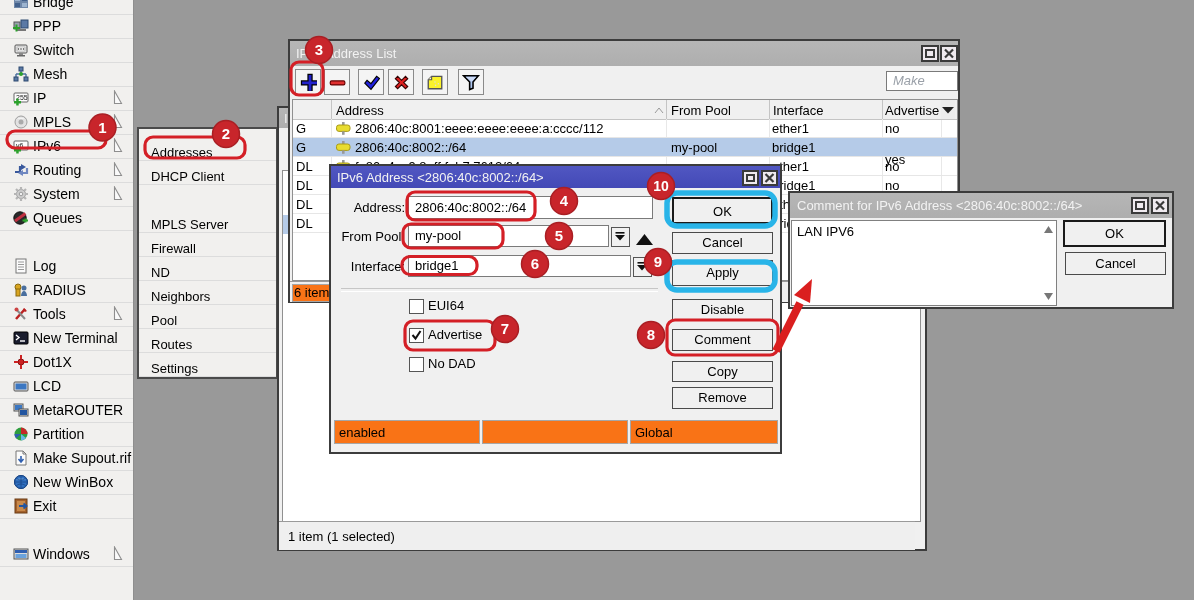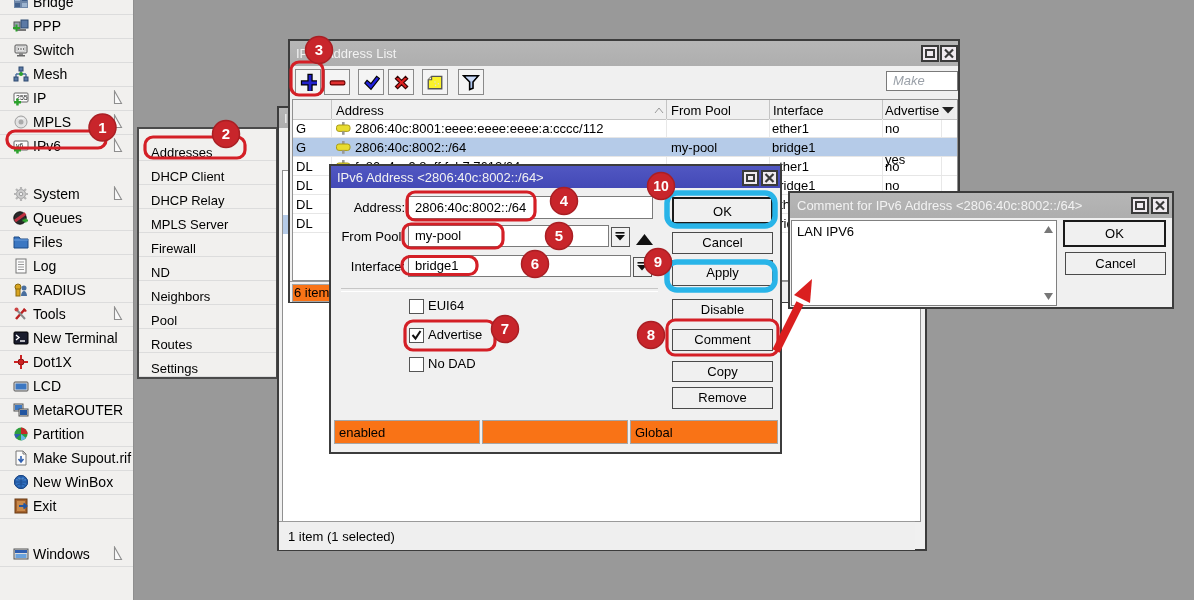--- a/index.html
+++ b/index.html
@@ -92,20 +92,32 @@
         <rect x="1" y="3" width="14" height="9" rx="1" fill="#fdfdfd" stroke="#666"></rect>
         <text x="3" y="10" font-size="7" font-family="Liberation Sans" fill="#222">v6</text>
         <rect x="1" y="11" width="7" height="2.5" fill="#2da12d"></rect>
         <rect x="3.2" y="8.5" width="2.5" height="7" fill="#2da12d"></rect>
       </svg>
       <span>IPv6</span>
       <svg style="left:113px;top:4px;position:absolute" width="10" height="16">
         <polygon points="1.5,1 8.5,13.5 1.5,13.5" fill="#fafafa" stroke="#8e8e8e" stroke-width="1.1"></polygon>
       </svg>
     </div>
+<div class="mi" style="top:158px">
+      <svg width="16" height="16">
+        <path d="M2 10h5V5h3" stroke="#39589c" stroke-width="2.2" fill="none"></path>
+        <path d="M8 2l5 3-5 3z" fill="#39589c"></path>
+        <path d="M14 6v5h-5" stroke="#6f87c0" stroke-width="2.2" fill="none"></path>
+        <path d="M10 8l-5 3 5 3z" fill="#6f87c0"></path>
+      </svg>
+      <span>Routing</span>
+      <svg style="left:113px;top:4px;position:absolute" width="10" height="16">
+        <polygon points="1.5,1 8.5,13.5 1.5,13.5" fill="#fafafa" stroke="#8e8e8e" stroke-width="1.1"></polygon>
+      </svg>
+    </div>
 <div class="mi" style="top:182px">
       <svg width="16" height="16">
         <circle cx="8" cy="8" r="4.5" fill="#cfcfcf" stroke="#9a9a9a"></circle>
         <circle cx="8" cy="8" r="1.8" fill="#f0f0f0" stroke="#9a9a9a"></circle>
         <g stroke="#b5b5b5" stroke-width="2.2">
           <path d="M8 1v3M8 12v3M1 8h3M12 8h3M3 3l2 2M11 11l2 2M13 3l-2 2M5 11l-2 2"></path>
         </g>
       </svg>
       <span>System</span>
       <svg style="left:113px;top:4px;position:absolute" width="10" height="16">
@@ -113,27 +125,20 @@
       </svg>
     </div>
 <div class="mi" style="top:206px">
       <svg width="16" height="16">
         <circle cx="7" cy="8" r="6.2" fill="#2a2a2a" stroke="#111"></circle>
         <path d="M2 11L12.5 3.5" stroke="#c03040" stroke-width="3"></path>
         <path d="M9.5 10.5h5.5M12.5 8.5v4" stroke="#2da12d" stroke-width="2"></path>
       </svg>
       <span>Queues</span>
     </div>
-<div class="mi" style="top:230px">
-      <svg width="16" height="16">
-        <path d="M1 3h5l1.5 2H15v9H1z" fill="#3b77c2" stroke="#1d4b85"></path>
-        <path d="M1 6h14" stroke="#6ea0dc"></path>
-      </svg>
-      <span>Files</span>
-    </div>
 <div class="mi" style="top:254px">
       <svg width="16" height="16">
         <rect x="3" y="1" width="10" height="14" fill="#fbfbfb" stroke="#777"></rect>
         <path d="M5 4h6M5 6.5h6M5 9h6M5 11.5h6" stroke="#999"></path>
       </svg>
       <span>Log</span>
     </div>
 <div class="mi" style="top:278px">
       <svg width="16" height="16">
         <circle cx="5" cy="5" r="3" fill="#d9a520" stroke="#8a6a10"></circle>
@@ -231,23 +236,20 @@
         <polygon points="1.5,1 8.5,13.5 1.5,13.5" fill="#fafafa" stroke="#8e8e8e" stroke-width="1.1"></polygon>
       </svg>
     </div>
 </div>
 <div class="abs" style="left:137px;top:127px;width:141px;height:252px;background:#f1f0ee;border:2px solid #4a4a4a;box-sizing:border-box">
 <div class="si" style="top:7px">
       <span>Addresses</span>
     </div>
 <div class="si" style="top:31px">
       <span>DHCP Client</span>
-    </div>
-<div class="si" style="top:55px">
-      <span>DHCP Relay</span>
     </div>
 <div class="si" style="top:79px">
       <span>MPLS Server</span>
     </div>
 <div class="si" style="top:103px">
       <span>Firewall</span>
     </div>
 <div class="si" style="top:127px">
       <span>ND</span>
     </div>

